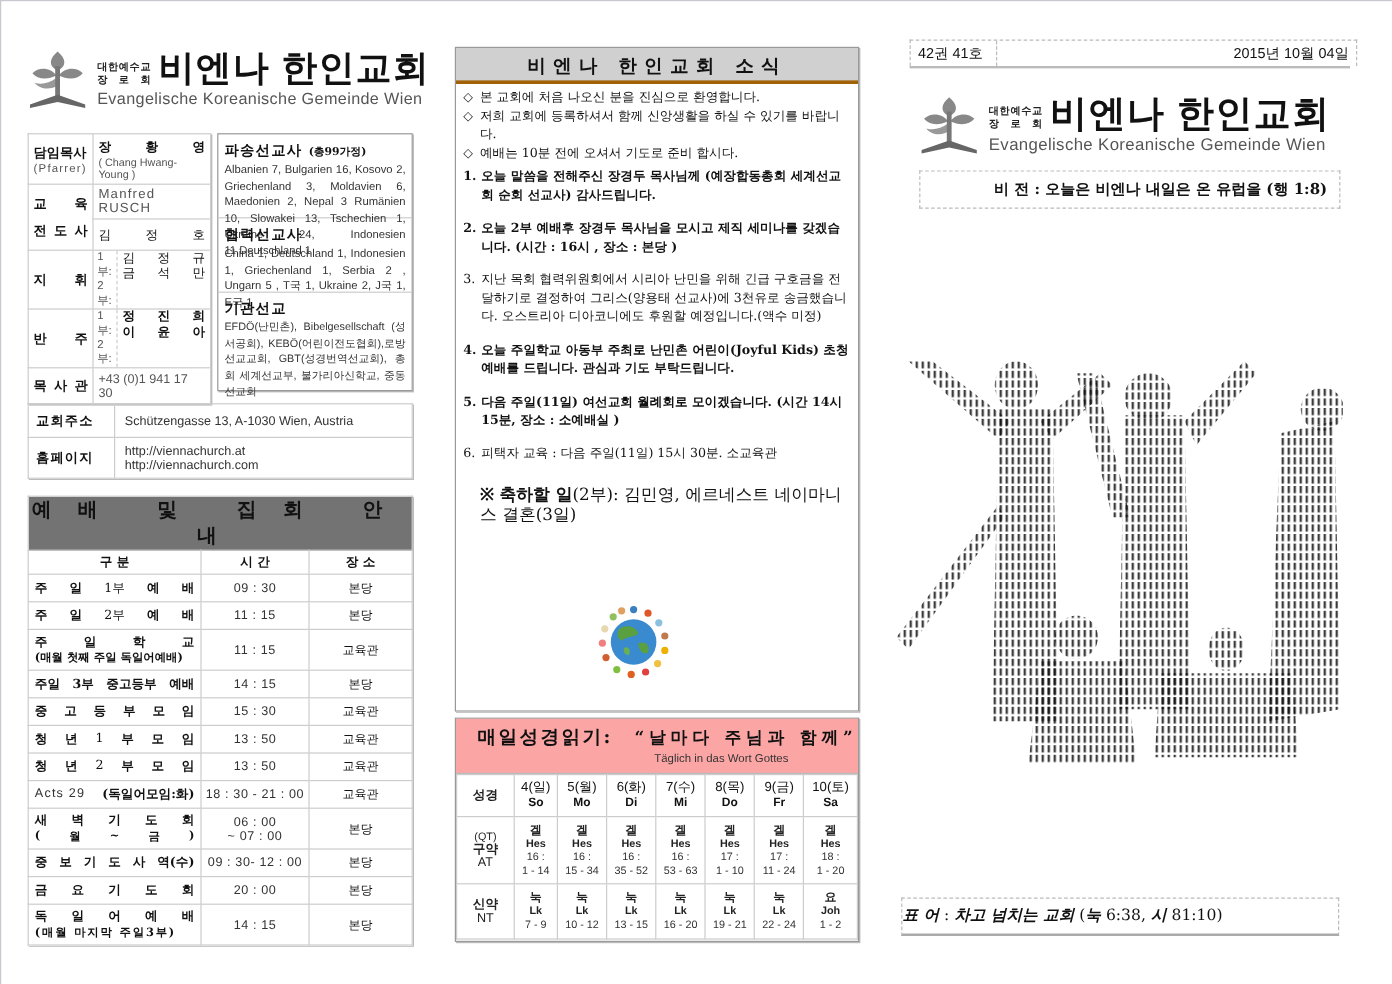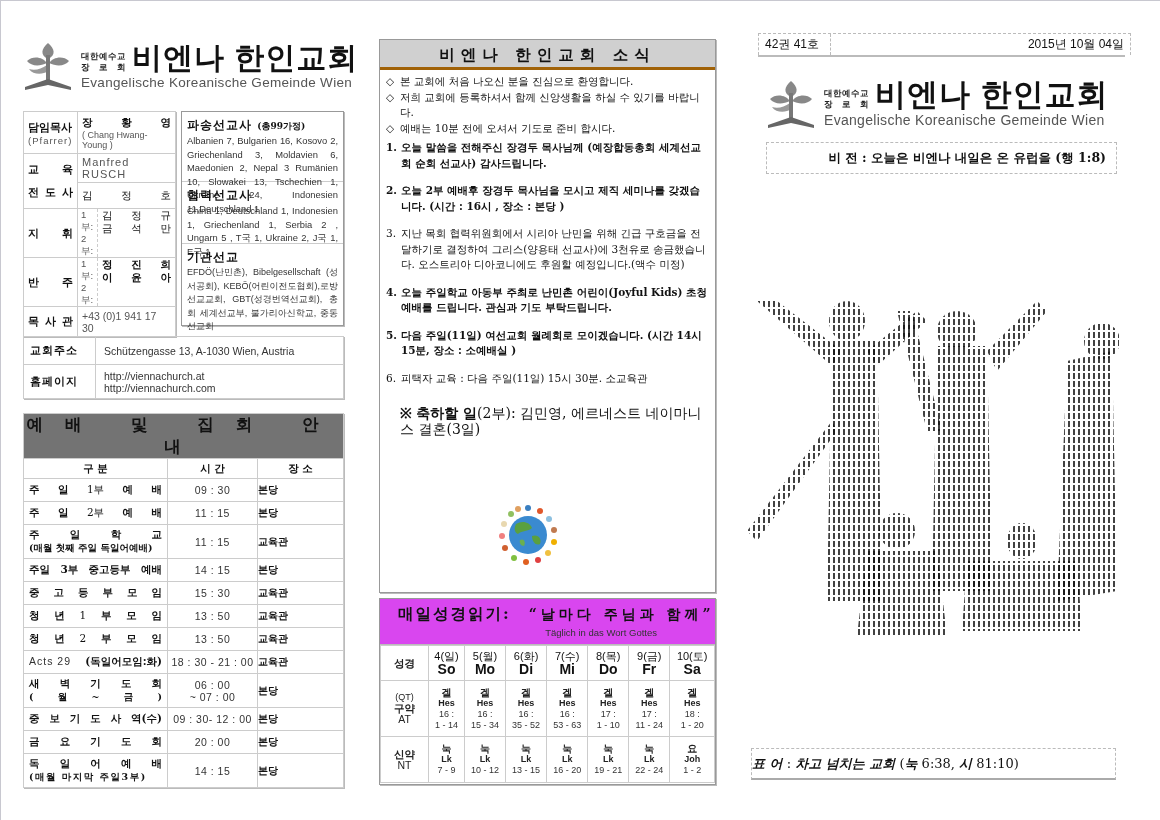--- a/index.html
+++ b/index.html
@@ -43,45 +43,45 @@
   .addr .v { padding: 4px 8px; font-family: "Liberation Sans", sans-serif; color: #333; line-height: 12px; }
 
   
   .svc { width: 100%; }
   .svc td { border: 1px solid #ccc; font-size: 10.5px; height: 23px; }
   .svc .title { background: #737373; font-family:"DejaVu Serif", serif; font-weight: bold; font-size: 16.5px; text-align: center; height: 29px; letter-spacing: 2px; }
   .svc .title span { letter-spacing: 22px; }
   .svc .hd td { font-family:"DejaVu Serif", serif; font-weight:bold; text-align:center; height: 20px; font-size: 10.5px; }
   .svc .c1 { width: 144px; padding: 0 5px; font-family:"DejaVu Serif", serif; font-weight: bold; }
   .svc .c2 { width: 90px; text-align: center; font-family:"Liberation Sans", sans-serif; color:#333; font-size: 10.5px; letter-spacing: 0.5px; }
-  .svc .c3 { text-align: left; font-family:"DejaVu Serif", serif; font-weight: bold; font-size: 10px; }
+  .svc .c3 { text-align: center; font-family:"DejaVu Serif", serif; font-weight: normal; font-size: 10px; }
   .svc .tall { height: 32px; }
   .svc .sp { display:flex; justify-content: space-between; }
   .svc .subline { font-size: 9.5px; display:flex; justify-content: space-between; }
 
   
   .news-title { background: #d0d0d0; height: 30px; text-align: center; font-family:"DejaVu Serif", serif; font-weight: bold; font-size: 15.5px; line-height: 30px; letter-spacing: 6px; border-bottom: 3px solid #a16207; }
   .news-body { padding: 4px 6px; font-family:"DejaVu Serif", serif; font-size: 10.5px; line-height: 15.5px; }
   .news-body .bul { display: flex; }
   .news-body .bul .d { width: 14px; flex: none; }
   .news-body .item { display: flex; margin-top: 8px; font-weight: bold; }
   .news-body .item .n { width: 15px; flex: none; }
   .news-body .item.light { font-weight: normal; }
   .news-body .cong { margin-top: 20px; padding-left: 14px; font-size: 14px; }
 
   
-  .read-title { background: #d946ef; height: 46px; position: relative; border-bottom: 1px solid #bbb; }
+  .read-title { background: #fca5a5; height: 46px; position: relative; border-bottom: 1px solid #bbb; }
   .read-title .main { position:absolute; left: 18px; top: 5px; font-family:"DejaVu Serif", serif; font-weight: bold; font-size: 15.5px; letter-spacing: 2px; }
   .read-title .main .q { margin-left: 18px; letter-spacing: 4px; font-size: 14px; }
   .read-title .de { position:absolute; right: 58px; top: 28px; font-family:"Liberation Sans", sans-serif; font-size: 9.5px; color: #333; }
   .rt { width: 100%; }
   .rt td { border: 1px solid #ccc; text-align: center; font-family:"Liberation Sans", sans-serif; font-size: 9px; line-height: 11px; color:#333; }
   .rt .rh { width: 48px; font-family:"DejaVu Serif", serif; font-weight: bold; font-size: 10.5px; color:#222; }
   .rt .day { font-size: 11px; line-height: 13px; color: #111; }
-  .rt .day b { font-size: 14px; }
+  .rt .day b { font-size: 10px; }
   .rt .kb { font-family:"DejaVu Serif", serif; font-weight: bold; font-size: 10px; color:#222; }
   .rt .eb { font-weight: bold; color:#222; }
 
   
   .issue { border: 1px dashed #bbb; border-bottom: none; display: flex; font-family: "Liberation Sans", sans-serif; font-size: 12px; height: 22px; align-items: center; }
   .issue .l { width: 72px; padding-left: 6px; border-right: 1px dashed #bbb; height: 100%; display:flex; align-items:center; }
   .issue .r { flex: 1; text-align: right; padding-right: 6px; }
   .vision { border: 1px dashed #bbb; height: 32px; font-family:"DejaVu Serif", serif; font-weight: bold; font-size: 12.5px; text-align: right; padding-right: 10px; line-height: 30px; }
   .motto { border: 1px dashed #bbb; border-bottom: 2px solid #aaa; height: 32px; font-family:"DejaVu Serif", serif; font-size: 13px; text-align: left; padding-right: 10px; line-height: 30px; }
   .motto b { font-style: italic; }

